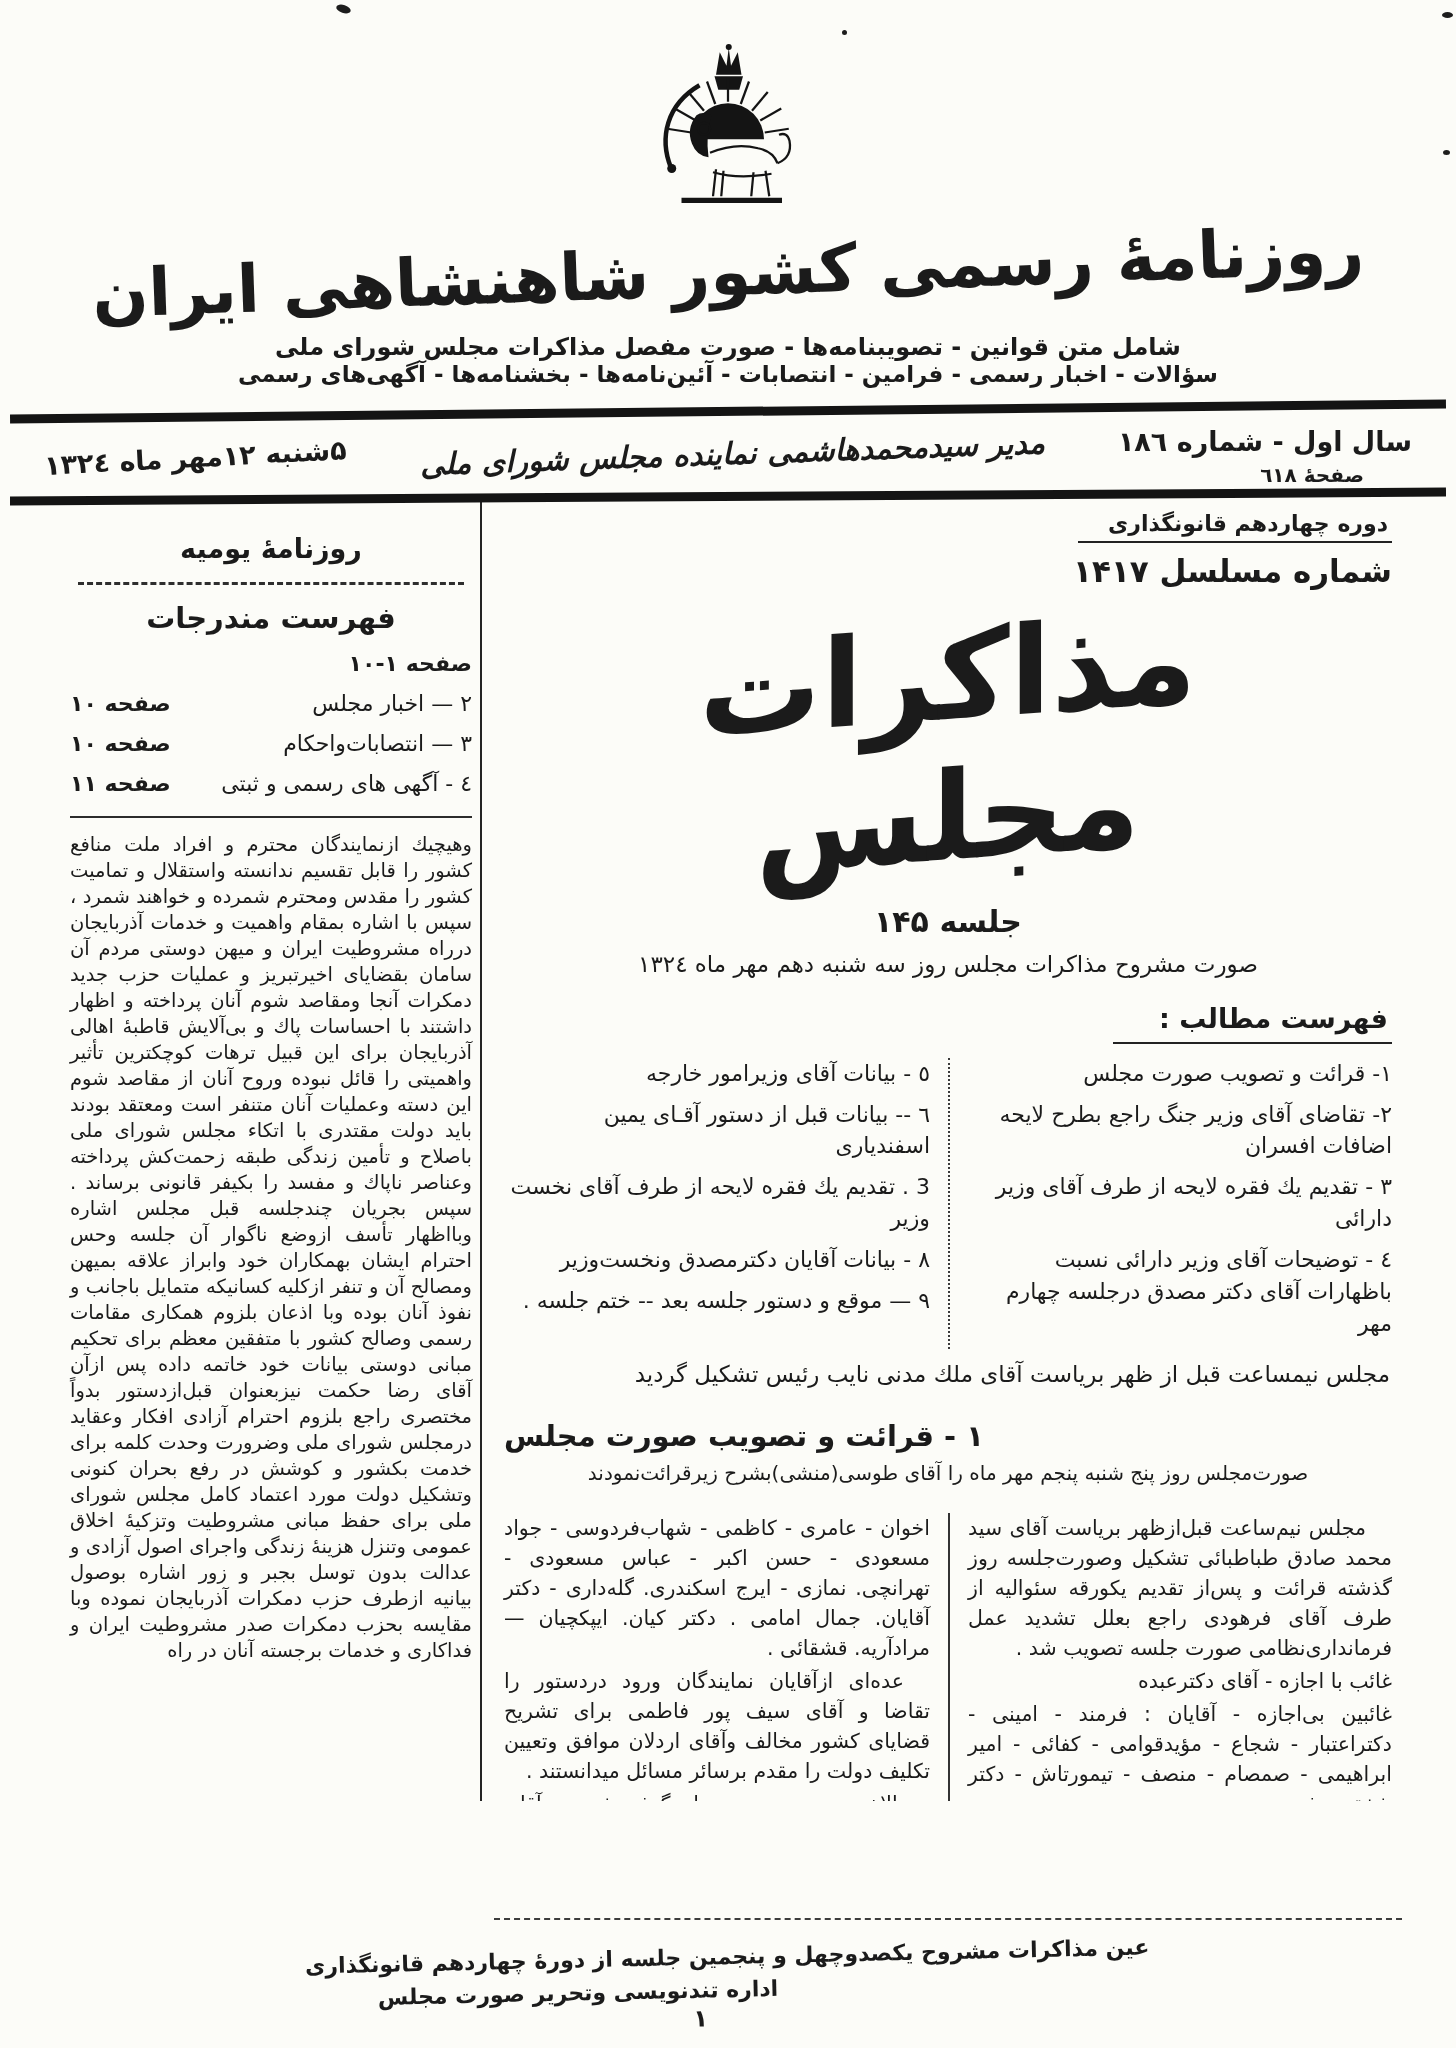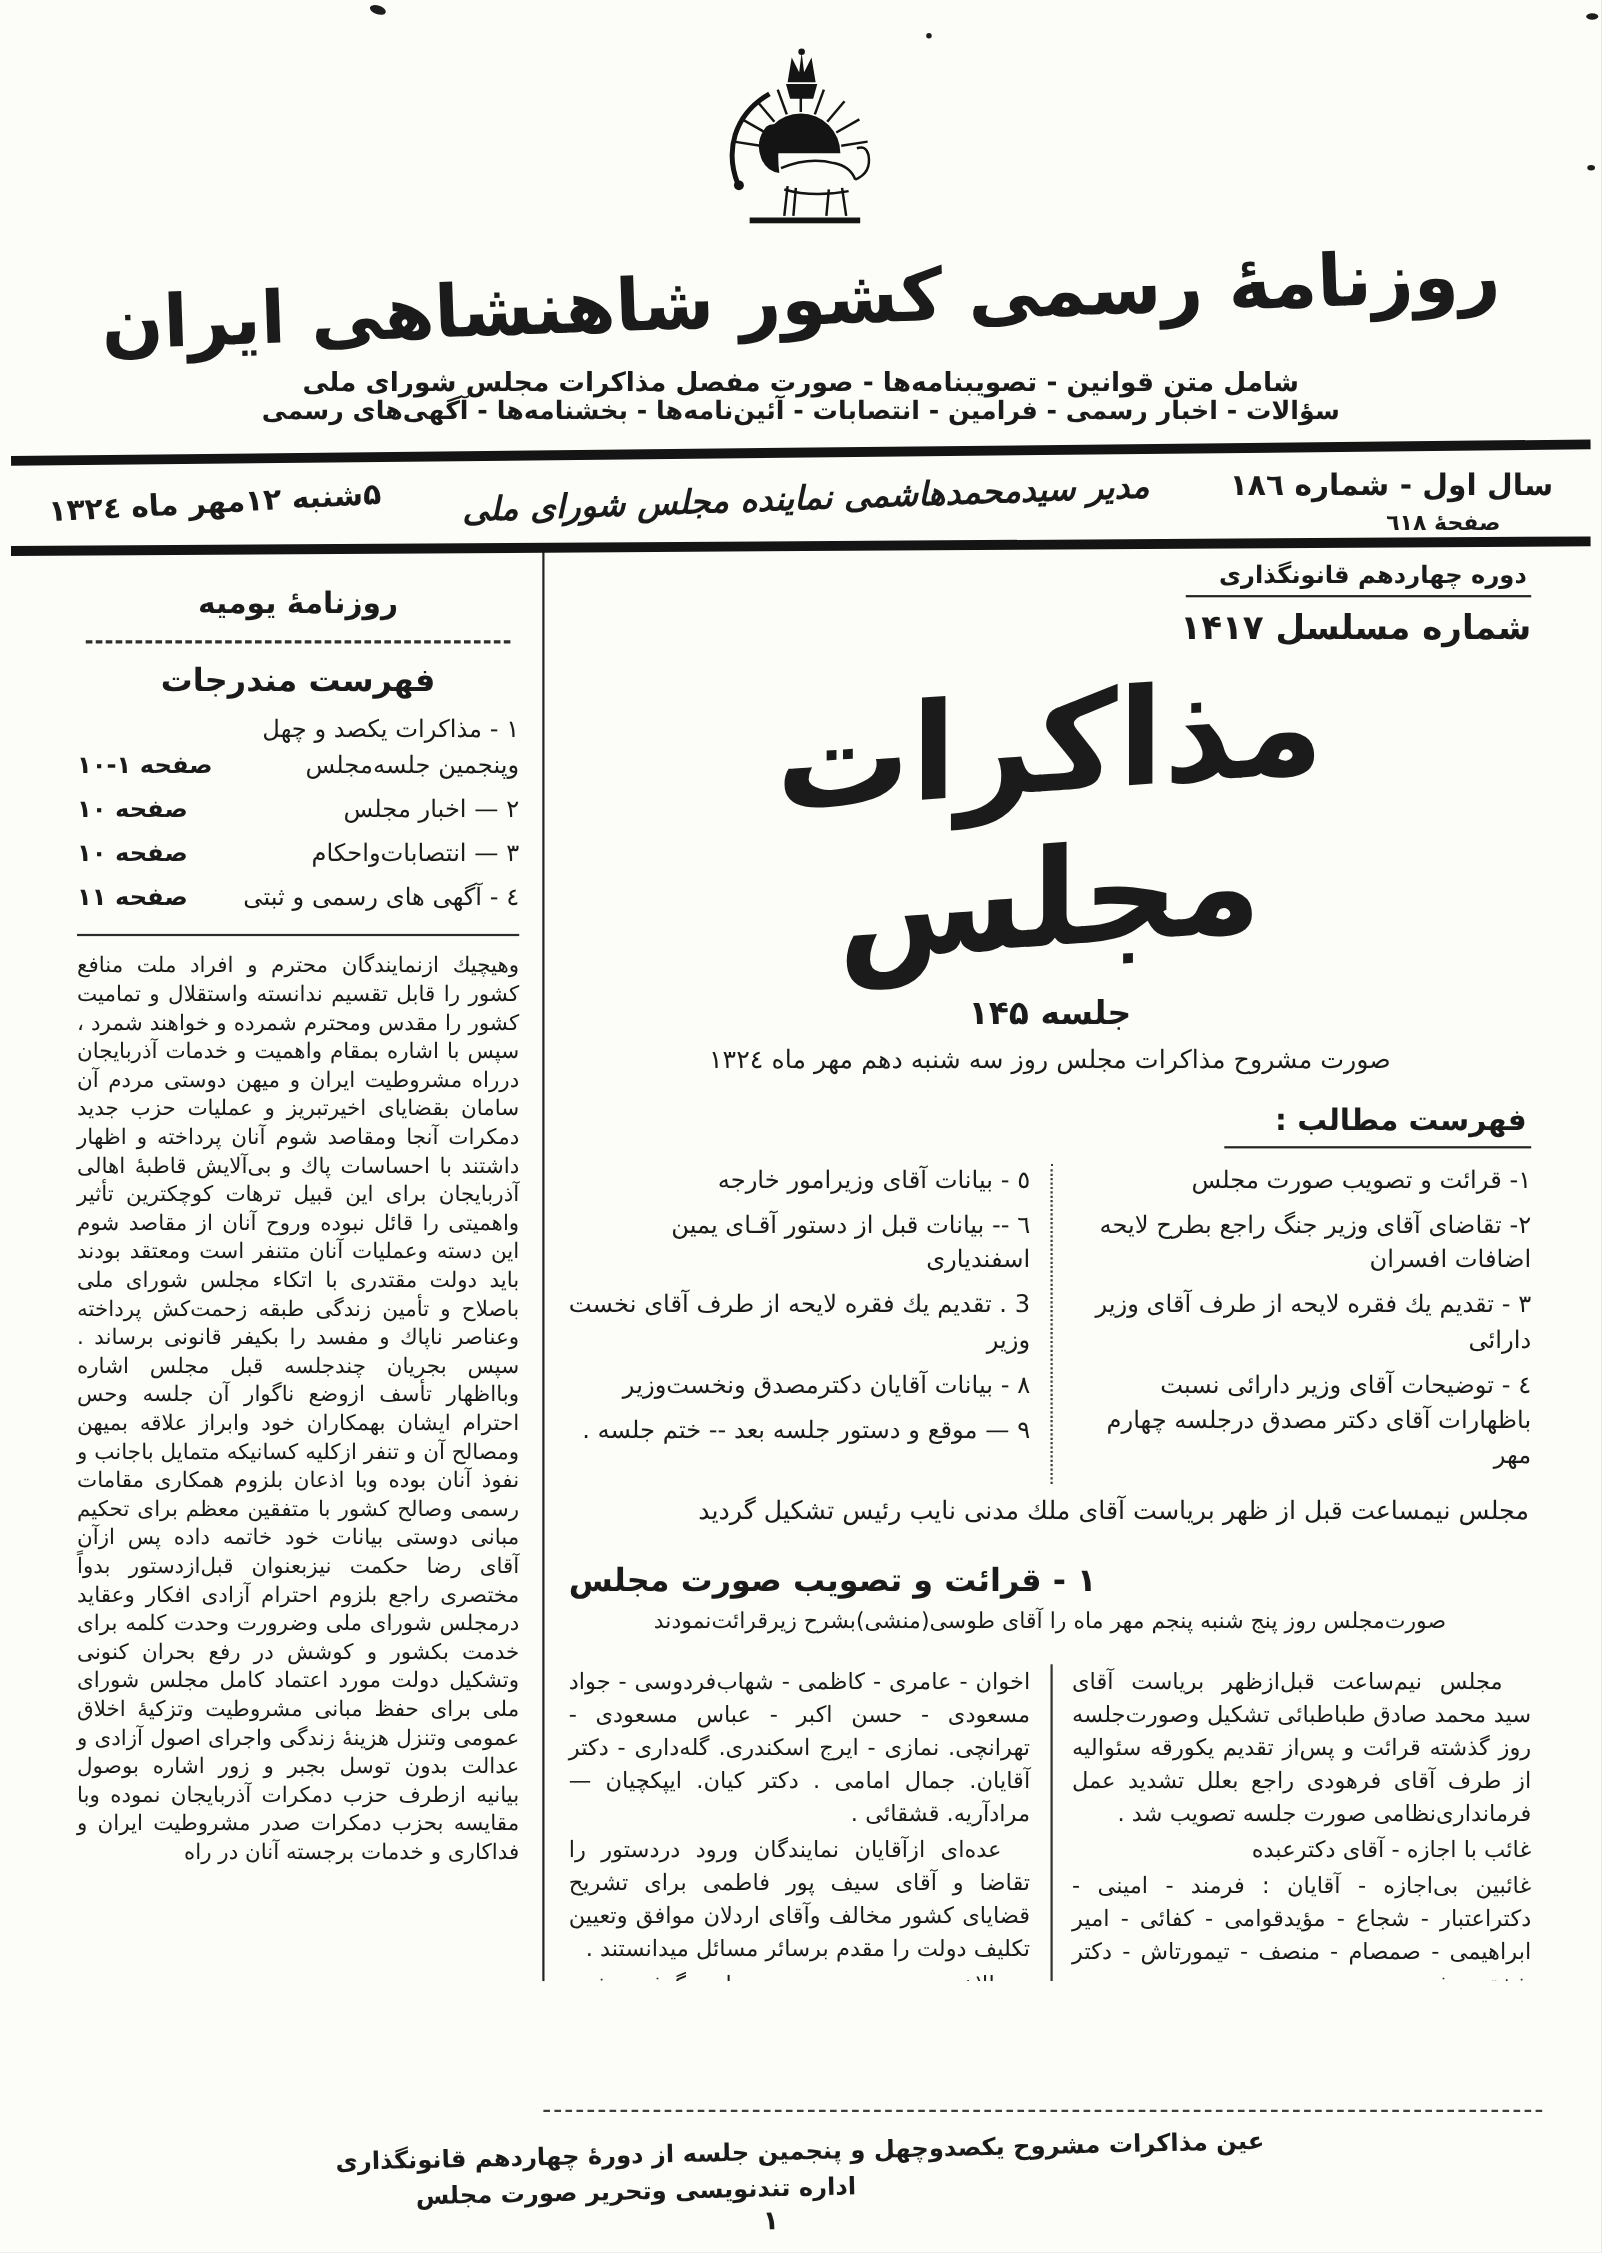--- a/index.html
+++ b/index.html
@@ -33,21 +33,21 @@
     padding:10px 44px 4px;height:76px;box-sizing:border-box;}
   .meta-right{text-align:right;font-size:27px;font-weight:600;}
   .meta-right .pageno{font-size:20px;font-weight:bold;margin-top:6px;margin-right:48px;}
   .meta-center{font-size:30px;font-weight:bold;font-style:italic;transform:rotate(-2deg);margin-top:10px;}
   .meta-left{font-size:27px;font-weight:600;transform:rotate(-3deg);margin-top:16px;}
 
   
   .content{display:flex;align-items:stretch;height:1300px;padding:0 52px 0 58px;box-sizing:content-box;}
   .main-col{flex:1;border-left:2px solid #242424;padding-left:22px;padding-right:12px;
     overflow:hidden;display:flex;flex-direction:column;}
-  .side-col{width:402px;padding-left:12px;padding-right:21px;overflow:hidden;}
+  .side-col{width:402px;padding-left:12px;padding-right:8px;overflow:hidden;}
 
   .period{font-size:22px;font-weight:600;width:fit-content;border-bottom:2px solid #222;
     padding:2px 4px 5px 30px;margin-top:8px;}
   .serial{font-size:31px;font-weight:bold;margin-top:10px;}
 
   .banner{font-size:122px;font-weight:bold;text-align:center;line-height:1.15;
     transform:rotate(-4deg) skewX(-4deg);margin:18px 0 0;}
   .session-no{text-align:center;font-size:30px;font-weight:bold;margin-top:16px;}
   .session-desc{text-align:center;font-size:23px;margin-top:12px;}
 
@@ -211,21 +211,20 @@
       </div>
     </main>
 
     <aside class="side-col">
       <div class="daily">روزنامهٔ یومیه</div>
       <div class="dash-sep"></div>
       <div class="toc-title">فهرست مندرجات</div>
 
       <div class="toc">
         <div class="toc-row">
-          <span class="toc-label">۱ - مذاکرات یکصد و چهل وپنجمین جلسه‌مجلس</span>
           <span class="toc-page">صفحه ۱-۱۰</span>
         </div>
         <div class="toc-row">
           <span class="toc-label">۲ — اخبار مجلس</span>
           <span class="toc-page">صفحه ۱۰</span>
         </div>
         <div class="toc-row">
           <span class="toc-label">۳ — انتصابات‌واحکام</span>
           <span class="toc-page">صفحه ۱۰</span>
         </div>

